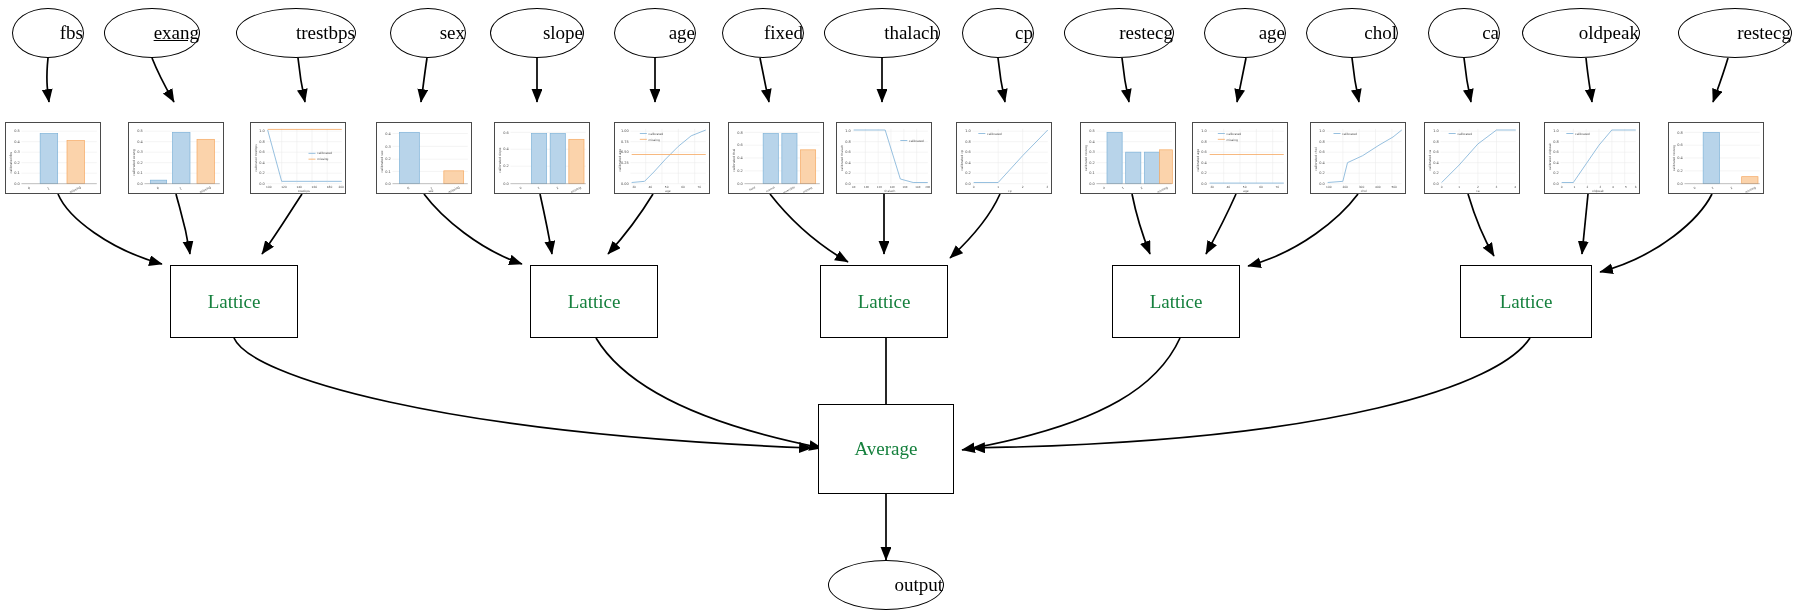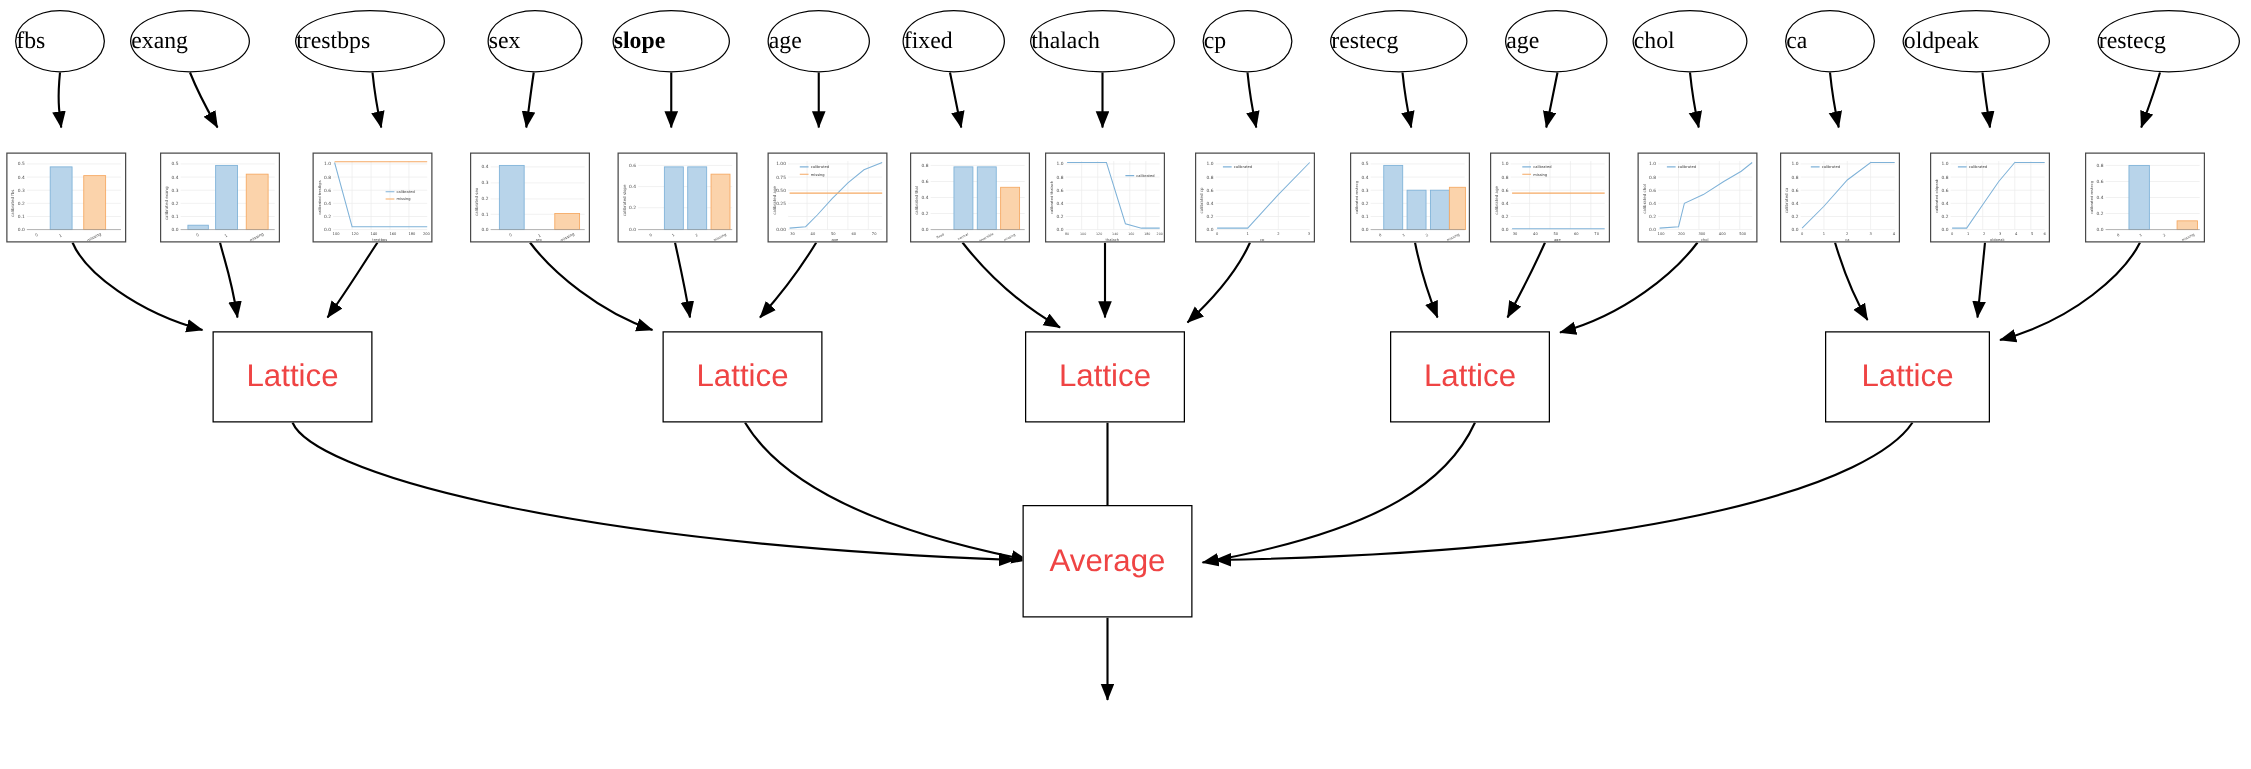--- a/index.html
+++ b/index.html
@@ -2,27 +2,27 @@
 <html><head>
 <meta charset="utf-8">
 <style>
   html,body{margin:0;padding:0;background:#ffffff;}
   body{width:1801px;height:615px;position:relative;font-family:"Liberation Serif",serif;overflow:hidden;}
   #stage{position:absolute;left:0;top:0;width:1801px;height:615px;}
   svg.edges{position:absolute;left:0;top:0;width:1801px;height:615px;pointer-events:none;}
 
   .node-ellipse{
     position:absolute;border:1.4px solid #000;border-radius:50%;
-    background:#fff;display:flex;align-items:center;justify-content:flex-start;
+    background:#fff;display:flex;align-items:center;justify-content:flex-end;
     font-family:"Liberation Serif",serif;font-size:19px;color:#000;box-sizing:border-box;
   }
   .node-box{
     position:absolute;border:1.4px solid #000;background:#fff;
     display:flex;align-items:center;justify-content:center;
-    font-family:Liberation Sans, sans-serif;font-size:25px;color:#ef4444;box-sizing:border-box;
+    font-family:Liberation Serif, serif;font-size:19px;color:#15803d;box-sizing:border-box;
   }
   .plot-card{
     position:absolute;border:1.5px solid #4a4a4a;background:#fff;box-sizing:border-box;
     overflow:hidden;
   }
   .plot-card svg{display:block;width:100%;height:100%;}
   .tick-lbl{font-family:"DejaVu Sans",sans-serif;fill:#4a4a4a;}
   .axis-title{font-family:"DejaVu Sans",sans-serif;fill:#4a4a4a;}
   .legend-lbl{font-family:"DejaVu Sans",sans-serif;fill:#3a3a3a;}
 </style>
@@ -77,30 +77,30 @@
       <path d="M1180,338 C1160,382 1110,424 962,450"></path>
       <path d="M1530,338 C1500,384 1340,442 972,448"></path>
 
       <path d="M886,494 C886,520 886,538 886,560"></path>
     </g>
   </svg>
 
   <div class="node-ellipse" style="left:12px;top:8px;width:72px;height:50px;">
     <span>fbs</span>
   </div>
-  <div class="node-ellipse" style="left:104px;top:8px;width:96px;height:50px;">
+  <div class="node-ellipse" style="left:104px;top:8px;width:96px;height:50px;text-decoration:underline;">
     <span>exang</span>
   </div>
   <div class="node-ellipse" style="left:236px;top:8px;width:120px;height:50px;">
     <span>trestbps</span>
   </div>
   <div class="node-ellipse" style="left:390px;top:8px;width:76px;height:50px;">
     <span>sex</span>
   </div>
-  <div class="node-ellipse" style="left:490px;top:8px;width:94px;height:50px;font-weight:bold;">
+  <div class="node-ellipse" style="left:490px;top:8px;width:94px;height:50px;">
     <span>slope</span>
   </div>
   <div class="node-ellipse" style="left:614px;top:8px;width:82px;height:50px;">
     <span>age</span>
   </div>
   <div class="node-ellipse" style="left:722px;top:8px;width:82px;height:50px;">
     <span>fixed</span>
   </div>
   <div class="node-ellipse" style="left:824px;top:8px;width:116px;height:50px;">
     <span>thalach</span>
@@ -688,14 +688,17 @@
     <span>Lattice</span>
   </div>
   <div class="node-box" style="left:1460px;top:265px;width:132px;height:73px;">
     <span>Lattice</span>
   </div>
 
   <div class="node-box" style="left:818px;top:404px;width:136px;height:90px;justify-content:center;">
     <span>Average</span>
   </div>
 
+  <div class="node-ellipse" style="left:828px;top:560px;width:116px;height:50px;">
+    <span>output</span>
+  </div>
 
 </div>
 
 </body></html>

